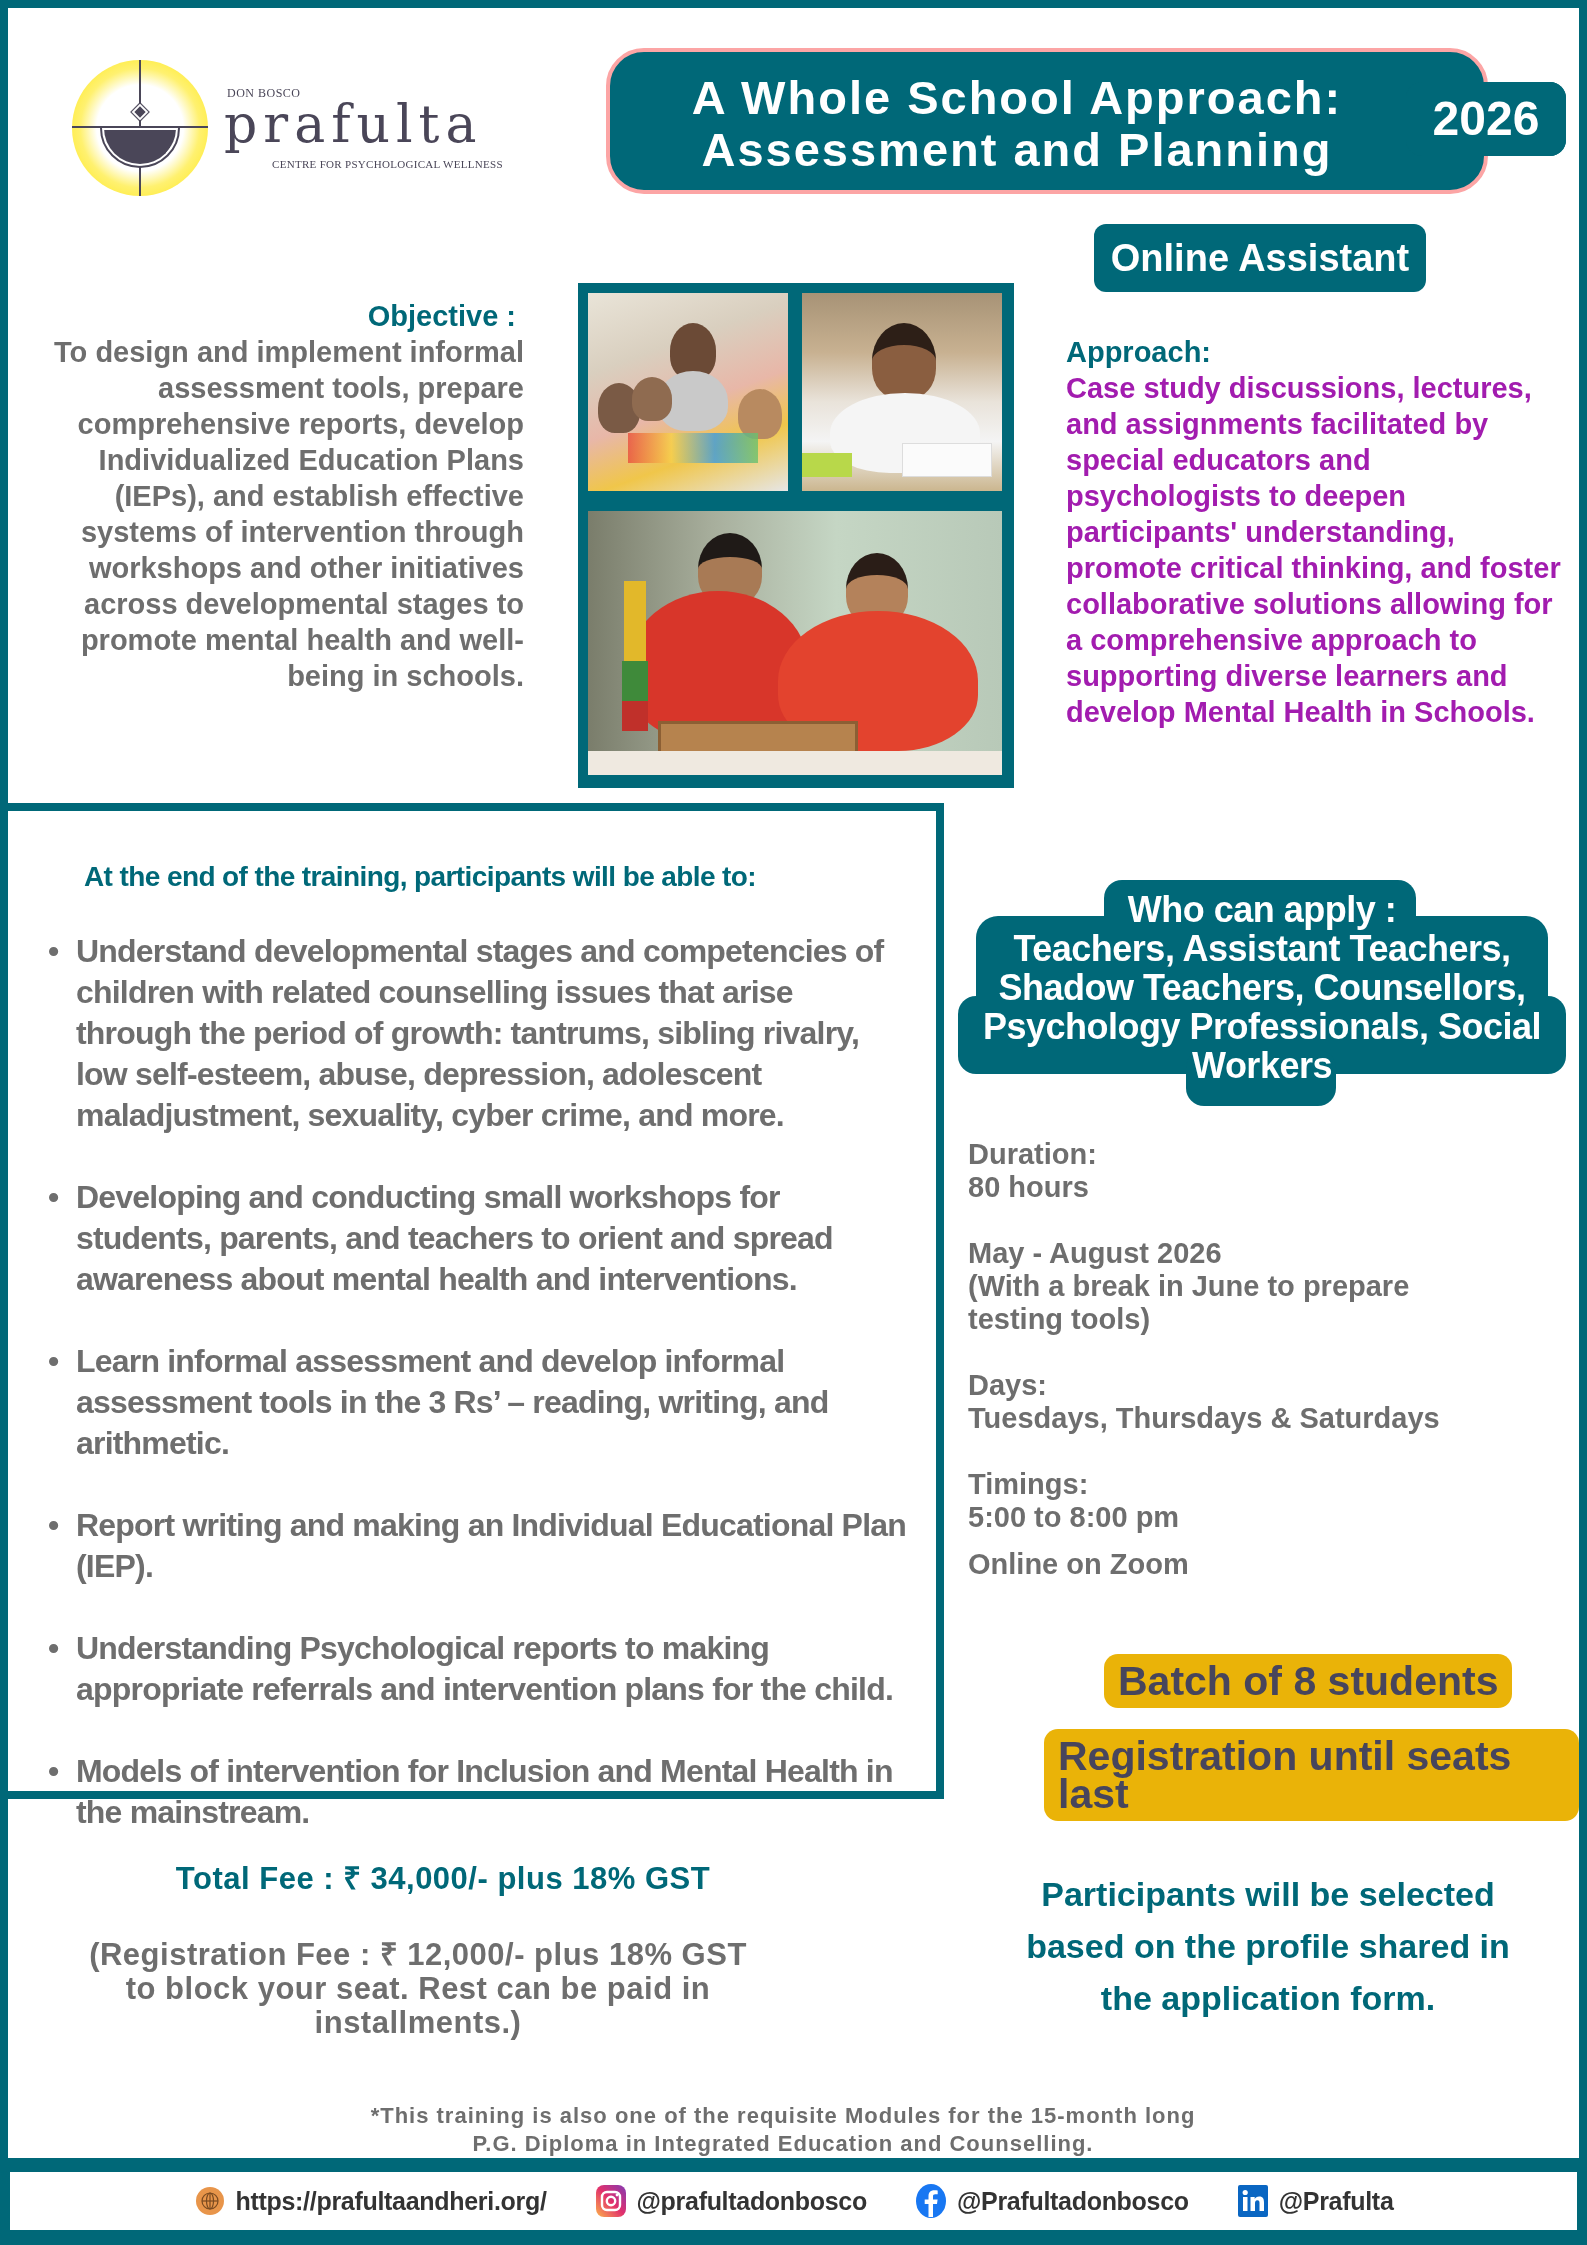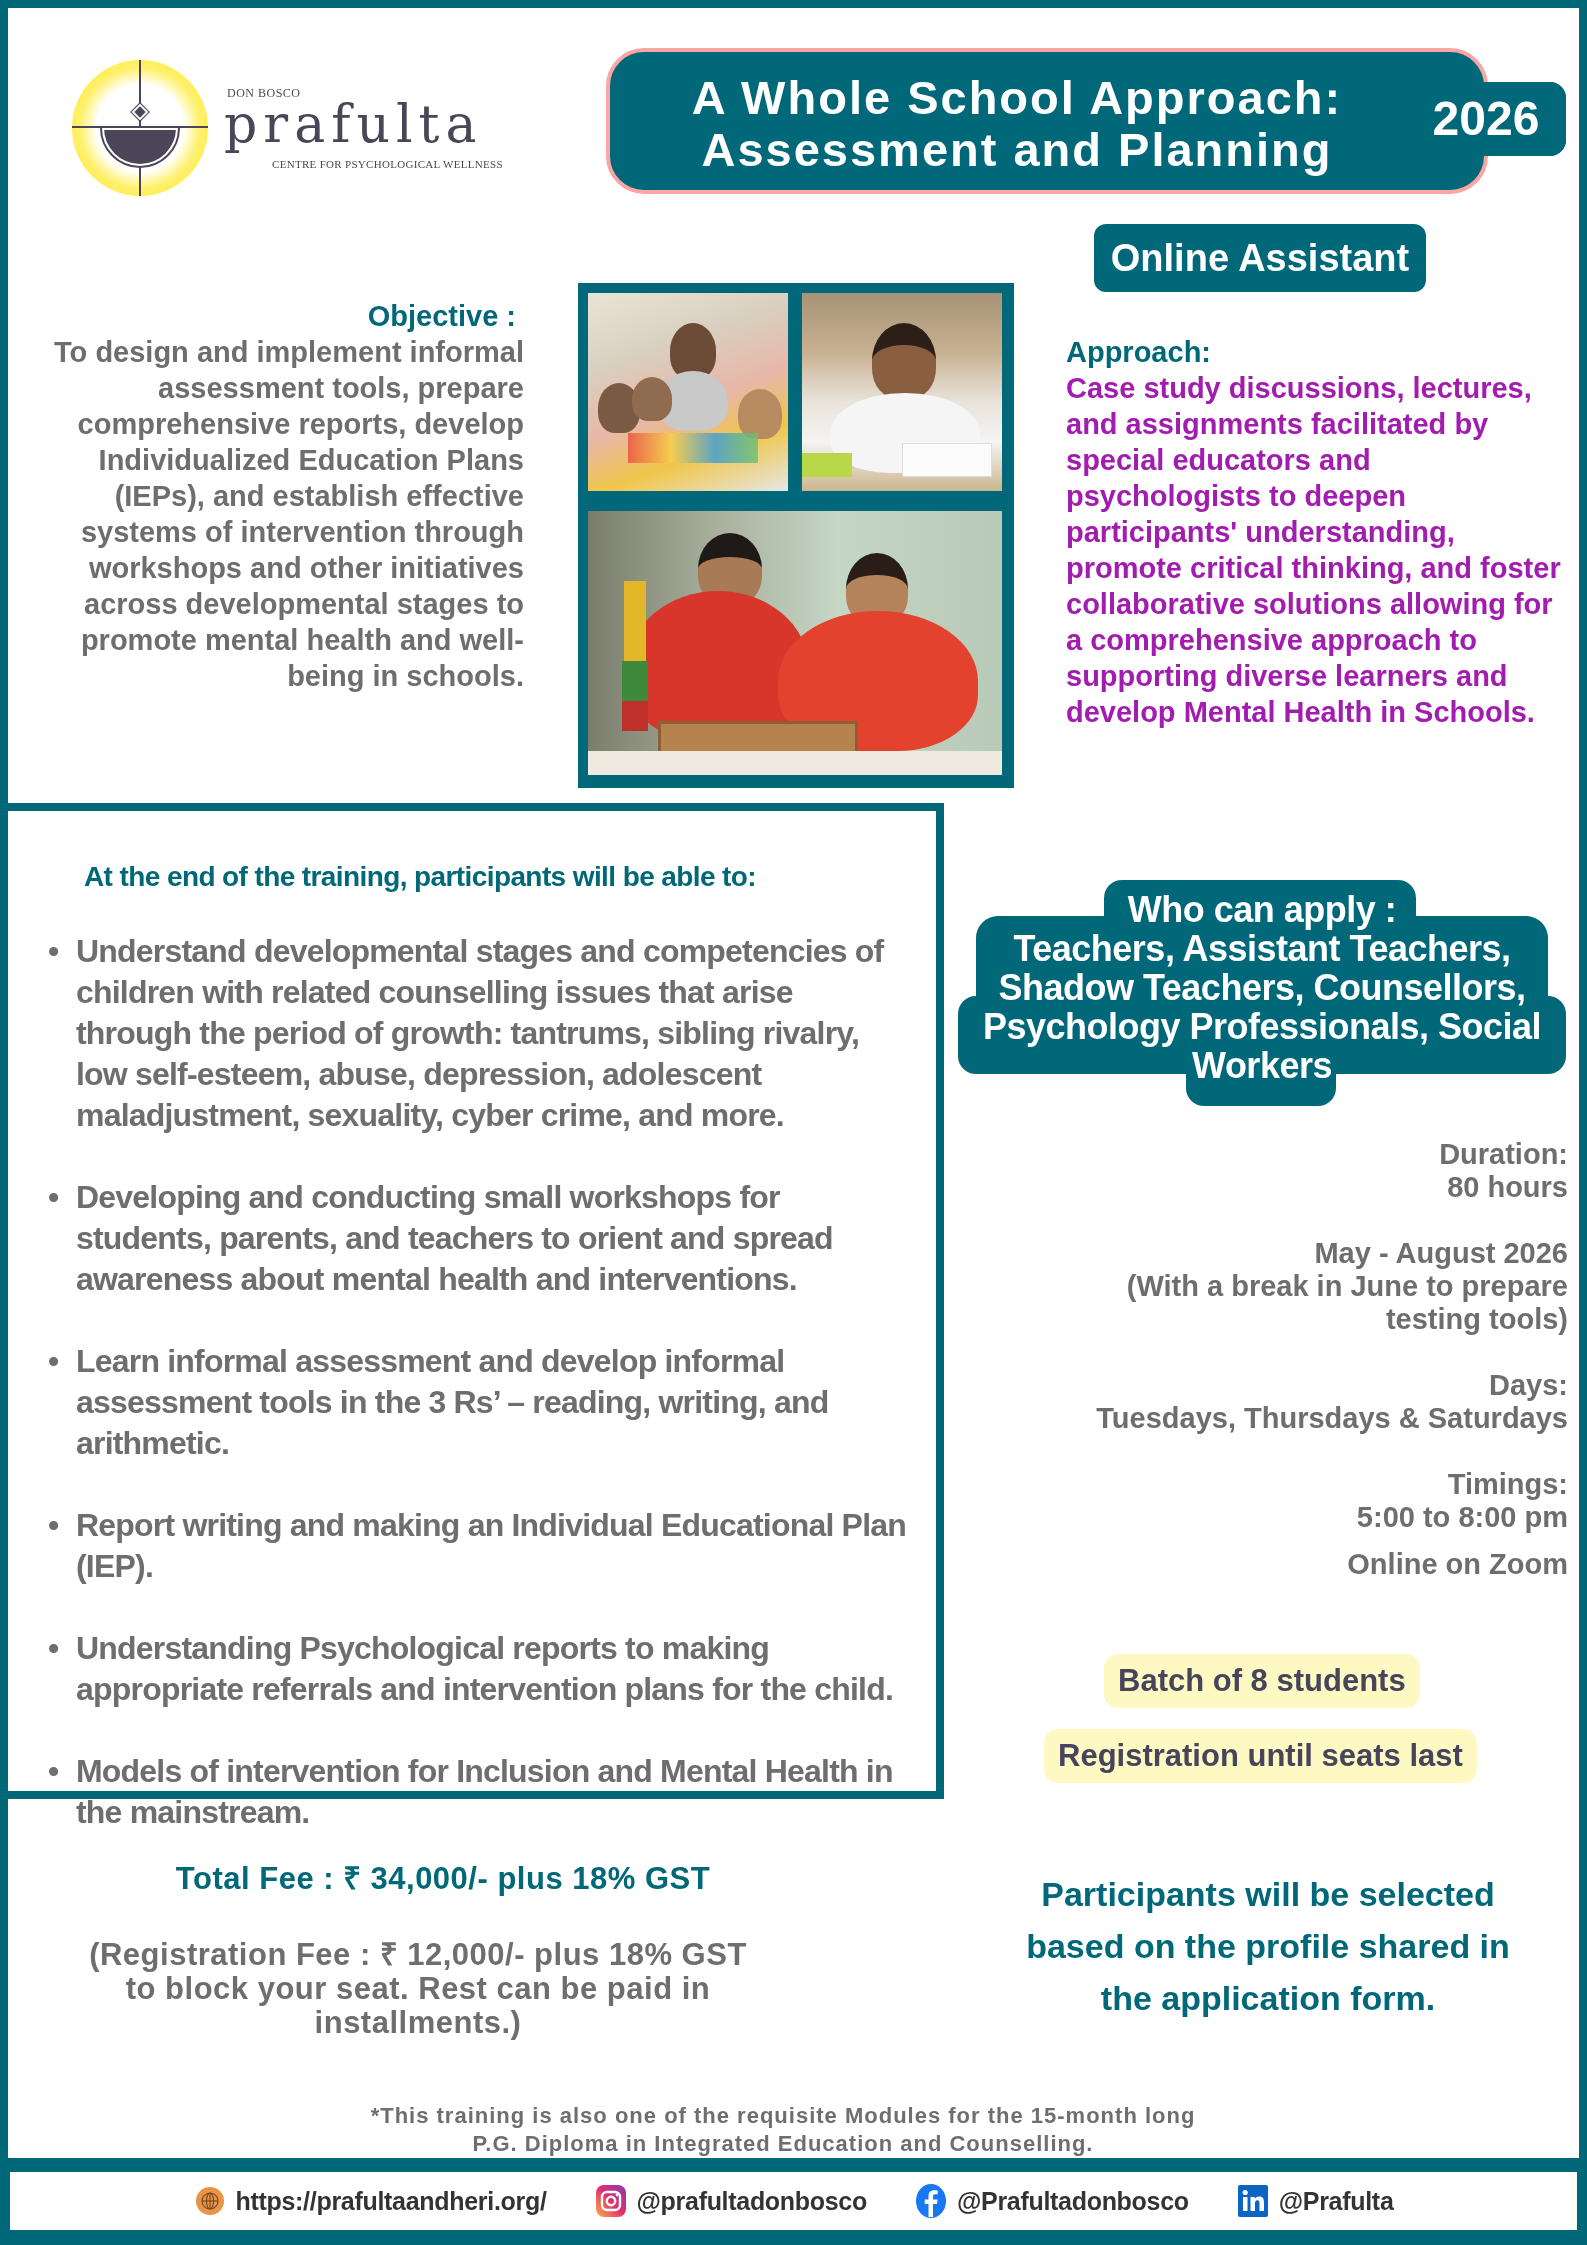--- a/index.html
+++ b/index.html
@@ -53,23 +53,23 @@
   
   .who { position: absolute; left: 950px; top: 872px; width: 608px; }
   .who-bg { position: absolute; left: 0; top: 0; width: 608px; height: 220px; }
   .who-top { position: absolute; left: 146px; top: 0; width: 312px; height: 60px; background: #006878; border-radius: 18px; }
   .who-mid { position: absolute; left: 18px; top: 36px; width: 572px; height: 120px; background: #006878; border-radius: 22px; }
   .who-wide { position: absolute; left: 0; top: 116px; width: 608px; height: 78px; background: #006878; border-radius: 18px; }
   .who-bot { position: absolute; left: 228px; top: 170px; width: 150px; height: 56px; background: #006878; border-radius: 18px; }
   .who-text { position: relative; text-align: center; color: #fff; font-weight: bold; font-size: 36px; line-height: 39px; padding-top: 10px; letter-spacing: -0.5px; }
 
   
-  .details { position: absolute; left: 960px; top: 1130px; width: 600px; text-align: right; color: #6e6e6e; font-weight: bold; font-size: 29px; line-height: 33px; }
+  .details { position: absolute; left: 960px; top: 1130px; width: 600px; text-align: left; color: #6e6e6e; font-weight: bold; font-size: 29px; line-height: 33px; }
   .details .blk { margin-bottom: 33px; }
-  .badge { display: inline-block; background: #fef9c3; color: #47455c; font-weight: bold; font-size: 31px; border-radius: 14px; padding: 8px 14px; line-height: 38px; }
+  .badge { display: inline-block; background: #eab308; color: #47455c; font-weight: bold; font-size: 41px; border-radius: 14px; padding: 8px 14px; line-height: 38px; }
   .badge1 { position: absolute; left: 1096px; top: 1646px; }
   .badge2 { position: absolute; left: 1036px; top: 1721px; }
 
   
   .fees { position: absolute; left: 40px; top: 1848px; width: 860px; text-align: center; }
   .fees .total { font-size: 31px; font-weight: bold; color: #006878; letter-spacing: 0.5px; margin-left: -70px; }
   .fees .reg { margin-top: 40px; font-size: 31px; font-weight: bold; color: #6e6e6e; line-height: 34px; letter-spacing: 0.5px; margin-left: -120px; }
 
   .selected { position: absolute; left: 980px; top: 1860px; width: 560px; text-align: center; font-size: 34px; font-weight: bold; color: #006878; line-height: 52px; }
 

